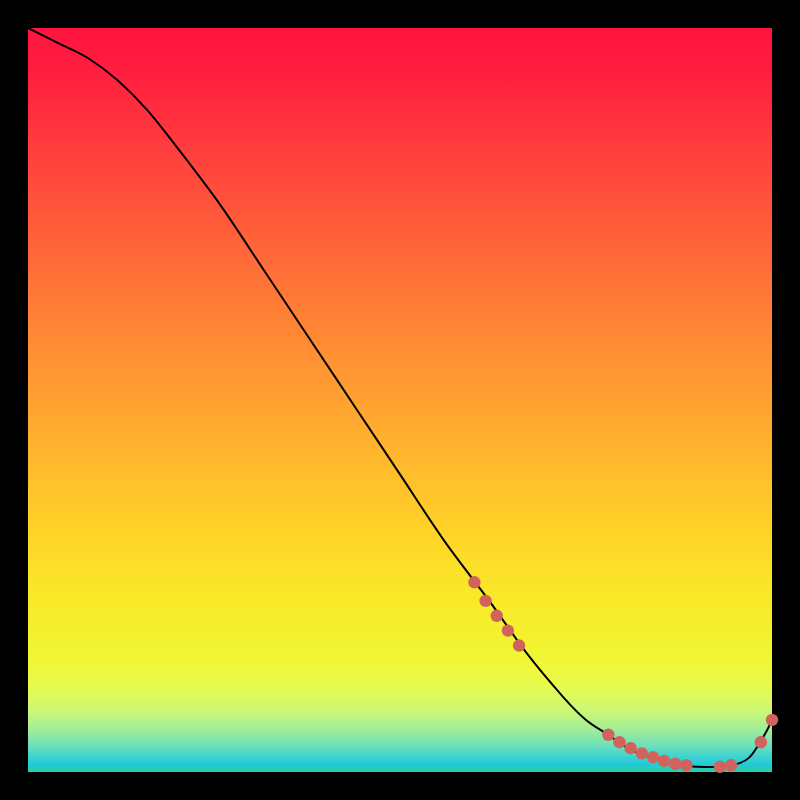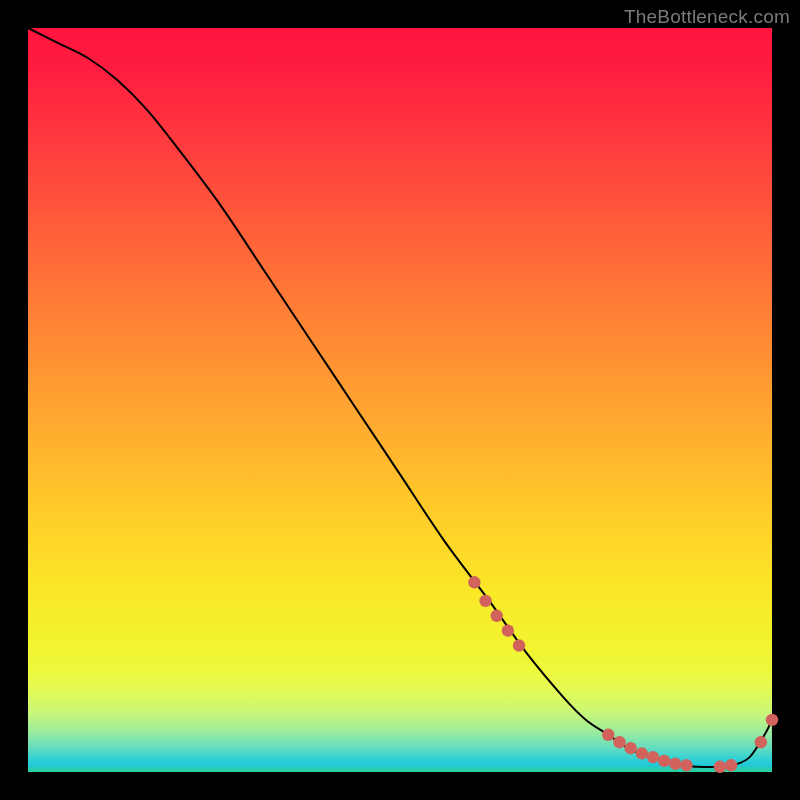--- a/index.html
+++ b/index.html
@@ -66,14 +66,13 @@
           <circle cx="636.12" cy="732.84" r="6.2" fill="#d1635c" stroke="#b64e48" stroke-width="0"></circle>
           <circle cx="647.28" cy="735.82" r="6.2" fill="#d1635c" stroke="#b64e48" stroke-width="0"></circle>
           <circle cx="658.44" cy="737.30" r="6.2" fill="#d1635c" stroke="#b64e48" stroke-width="0"></circle>
           <circle cx="691.92" cy="738.79" r="6.2" fill="#d1635c" stroke="#b64e48" stroke-width="0"></circle>
           <circle cx="703.08" cy="737.30" r="6.2" fill="#d1635c" stroke="#b64e48" stroke-width="0"></circle>
           <circle cx="732.84" cy="714.24" r="6.2" fill="#d1635c" stroke="#b64e48" stroke-width="0"></circle>
           <circle cx="744.00" cy="691.92" r="6.2" fill="#d1635c" stroke="#b64e48" stroke-width="0"></circle>
         </g>
     </svg>
   </div>
-  <div class="watermark">TheBottleneck.com</div>
 </div>
 
 </body></html>

